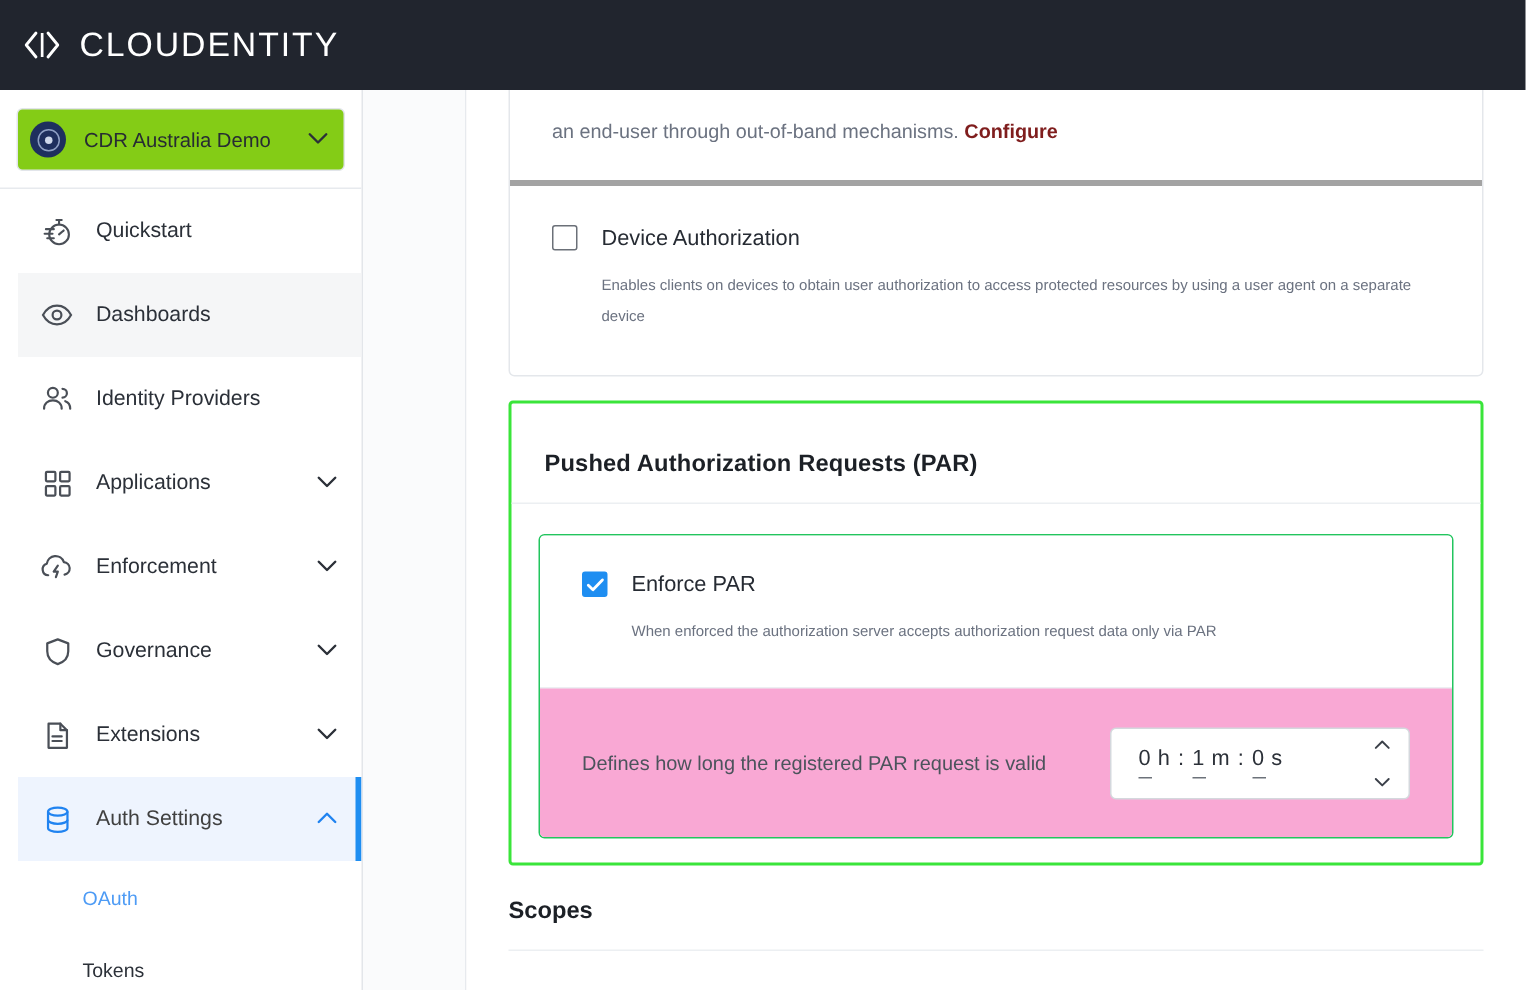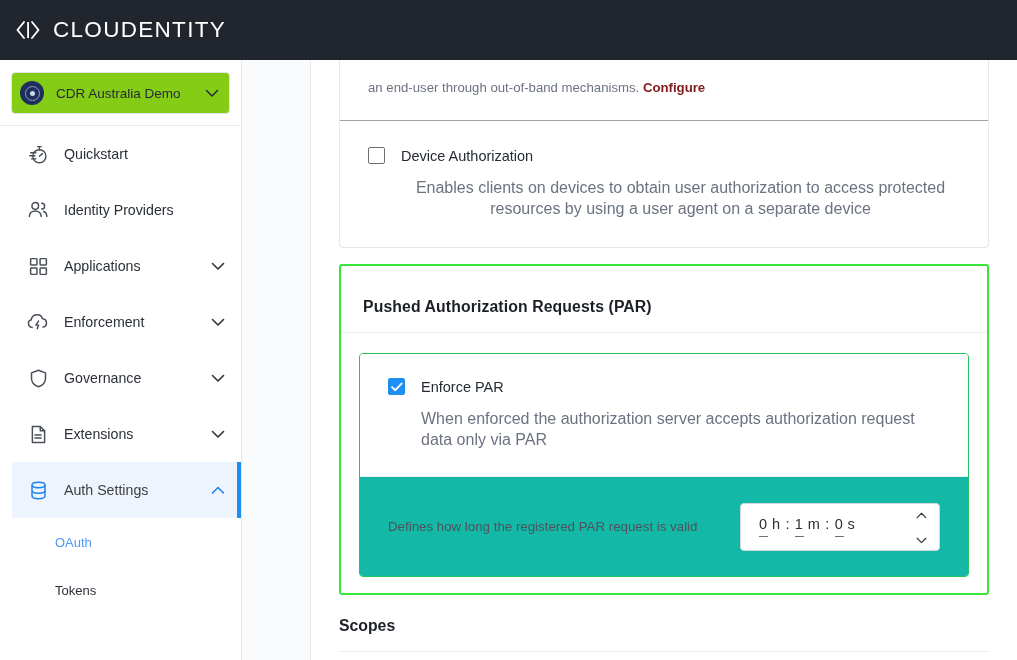--- a/index.html
+++ b/index.html
@@ -143,21 +143,21 @@
     border: 1px solid #e4e7eb;
     border-radius: 4px;
     background: #fff;
   }
   .card-top {
     margin-top: -38px;
   }
   .card-sec {
     padding: 18px 28px 22px 28px;
   }
-  .card-sec + .card-sec { border-top: 1px solid #a3a3a3; text-align: center; }
+  .card-sec + .card-sec { border-top: 4px solid #a3a3a3; }
 
   .hint {
     font-size: 13.2px;
     color: #6b7280;
     line-height: 21px;
   }
   .hint a.cfg {
     color: #7f1d1d;
     font-weight: bold;
     text-decoration: none;
@@ -177,21 +177,21 @@
     display: flex; align-items: center; justify-content: center;
   }
   .cb-label {
     margin-left: 16px;
     font-size: 14.5px;
     color: #262b33;
   }
   .cb-desc {
     margin-top: 13px;
     margin-left: 33px;
-    font-size: 16px;
+    font-size: 10px;
     color: #6b7280;
     line-height: 21px;
     max-width: 560px;
   }
 
   
   .par-card {
     margin-top: 16px;
     border: 2.5px solid #3ae53a;
     border-radius: 3px;
@@ -207,21 +207,21 @@
   }
   .par-body { padding: 20px 18px 16px 18px; }
   .par-inner {
     border: 1px solid #22c55e;
     border-radius: 4px;
     overflow: hidden;
   }
   .par-inner-top { padding: 24px 28px 26px 28px; background: #fff; }
   .par-inner-bot {
     padding: 20px 28px 20px 28px;
-    background: #14b8a6;
+    background: #f9a8d4;
     border-top: 1px solid #eceff2;
     display: flex; align-items: center;
     min-height: 100px;
   }
   .dur-label {
     font-size: 13.3px; color: #4c535c;
     flex: 1 1 auto;
   }
   .dur-field {
     width: 200px; height: 48px;
@@ -313,20 +313,29 @@
             <path d="M11 3 h4"></path>
             <path d="M13 3 v3.5"></path>
             <path d="M3 10 h6"></path>
             <path d="M2 13.5 h6"></path>
             <path d="M4 17 h5"></path>
         </svg>
       </span>
       <span class="lbl">Quickstart</span>
     </div>
 
+    <div class="nav-item hl">
+      <span class="ico">
+        <svg width="22" height="22" viewBox="0 0 24 24" fill="none" stroke="currentColor" stroke-width="1.6">
+          <path d="M1.8 12 C4.5 7 8 5.2 12 5.2 C16 5.2 19.5 7 22.2 12 C19.5 17 16 18.8 12 18.8 C8 18.8 4.5 17 1.8 12 Z"></path>
+          <circle cx="12" cy="12" r="3.2"></circle>
+        </svg>
+      </span>
+      <span class="lbl">Dashboards</span>
+    </div>
 
     <div class="nav-item">
       <span class="ico">
         <svg width="22" height="22" viewBox="0 0 24 24" fill="none" stroke="currentColor" stroke-width="1.6" stroke-linecap="round">
           <circle cx="9" cy="7.5" r="3.6"></circle>
             <path d="M2.6 19 C2.6 15.2 5.5 13 9 13 C12.5 13 15.4 15.2 15.4 19"></path>
           <path d="M16 4.6 A3.2 3.2 0 0 1 16 11"></path>
             <path d="M18 13.6 C20.3 14.4 21.6 16.2 21.6 19"></path>
         </svg>
       </span>

